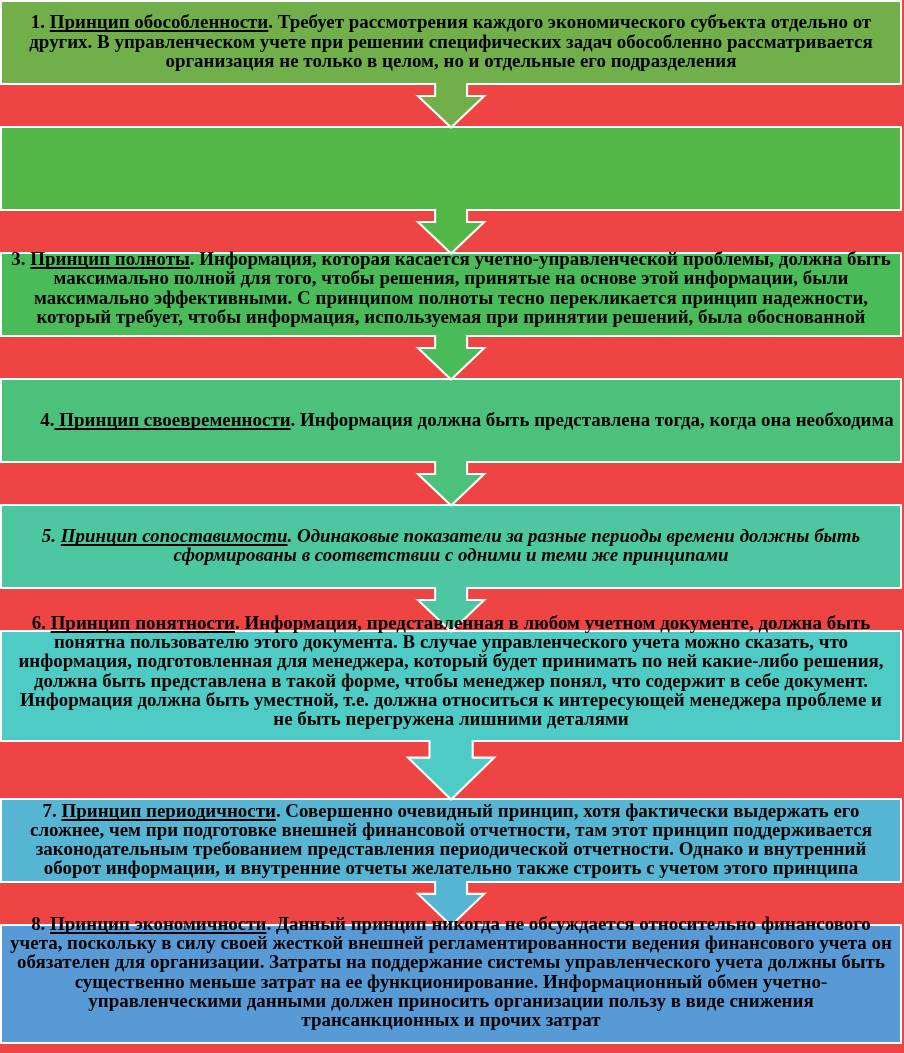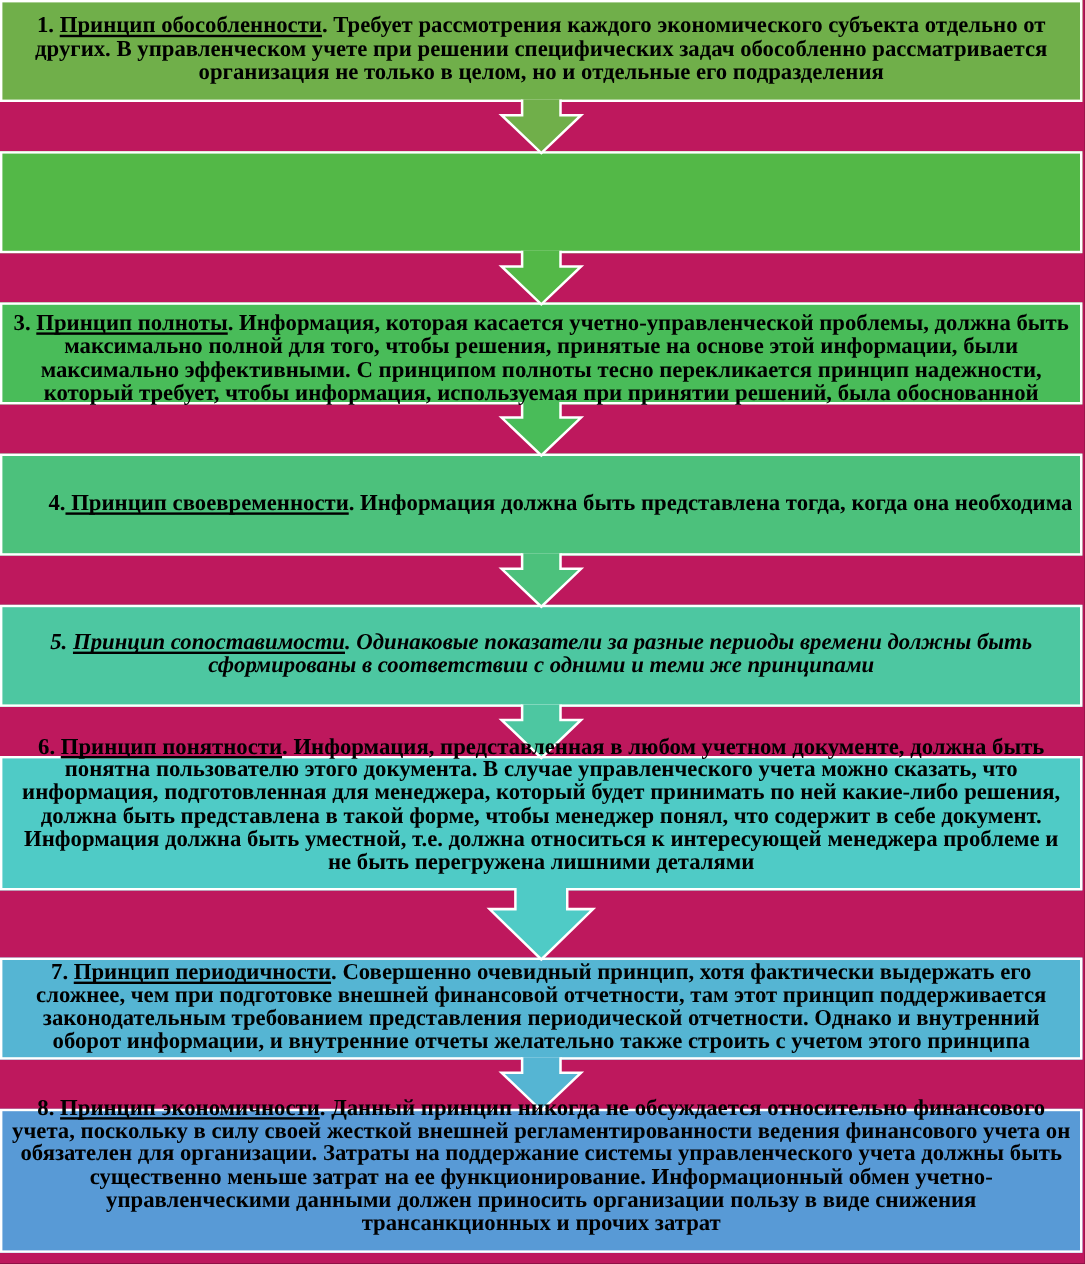--- a/index.html
+++ b/index.html
@@ -1,19 +1,19 @@
 <!DOCTYPE html>
 <html><head>
 <meta charset="utf-8">
 <title>Принципы управленческого учета</title>
 <style>
   html,body{margin:0;padding:0;}
   body{width:904px;height:1053px;background:#000000;overflow:hidden;
        font-family:"Liberation Serif", serif;}
-  #canvas{position:relative;width:904px;height:1053px;background:#be185d;overflow:hidden;}
+  #canvas{position:relative;width:904px;height:1053px;background:#ef4444;overflow:hidden;}
 
   
   .box{position:absolute;left:0px;width:902px;box-sizing:border-box;
        border:2.1px solid #ffffff;}
 
   
   .arrow{position:absolute;}
 
   
   .boxtext{position:absolute;left:0px;width:902px;box-sizing:border-box;
@@ -63,21 +63,21 @@
       <path d="M 429.59999999999997 739.8 L 429.59999999999997 757.4 L 408.09999999999997 757.4 L 451.2 799.3 L 494.3 757.4 L 472.8 757.4 L 472.8 739.8" fill="none" stroke="#ffffff" stroke-width="2.1" stroke-linejoin="miter" stroke-miterlimit="10"></path>
     </svg>
   <svg class="arrow" width="78.2" height="56.5" viewBox="412.09999999999997 875 78.2 56.5" style="left: 412.1px; top: 875px;">
       <path d="M 435.2 881 L 435.2 893.9 L 418.09999999999997 893.9 L 451.2 925.5 L 484.3 893.9 L 467.2 893.9 L 467.2 881 Z" fill="#55b5d3" stroke="none"></path>
       <path d="M 435.2 881 L 435.2 893.9 L 418.09999999999997 893.9 L 451.2 925.5 L 484.3 893.9 L 467.2 893.9 L 467.2 881" fill="none" stroke="#ffffff" stroke-width="2.1" stroke-linejoin="miter" stroke-miterlimit="10"></path>
     </svg>
 
   <div class="boxtext" style="top: -0.1px; height: 85.1px;">
     <div class="txt"><span>1. </span><span class="term">Принцип обособленности</span><span>. Требует рассмотрения каждого экономического субъекта отдельно от других. В управленческом учете при решении специфических задач обособленно рассматривается организация не только в целом, но и отдельные его подразделения</span></div>
   </div>
-  <div class="boxtext" style="top: 265px; height: 70px; justify-content: center;">
+  <div class="boxtext" style="top: 254px; height: 70px; justify-content: center;">
     <div class="txt"><span>3. </span><span class="term">Принцип полноты</span><span>. Информация, которая касается учетно-управленческой проблемы, должна быть максимально полной для того, чтобы решения, принятые на основе этой информации, были максимально эффективными. С принципом полноты тесно перекликается принцип надежности, который требует, чтобы информация, используемая при принятии решений, была обоснованной</span></div>
   </div>
   <div class="boxtext" style="top: 377.9px; height: 85.2px; margin-left: 16px;">
     <div class="txt"><span>4.</span><span class="term"> Принцип своевременности</span><span>. Информация должна быть представлена тогда, когда она необходима</span></div>
   </div>
   <div class="boxtext" style="top: 503.9px; height: 85.2px; font-style: italic;">
     <div class="txt"><span>5. </span><span class="term">Принцип сопоставимости</span><span>. Одинаковые показатели за разные периоды времени должны быть сформированы в соответствии с одними и теми же принципами</span></div>
   </div>
   <div class="boxtext" style="top: 629.9px; height: 84px;">
     <div class="txt"><span>6. </span><span class="term">Принцип понятности</span><span>. Информация, представленная в любом учетном документе, должна быть понятна пользователю этого документа. В случае управленческого учета можно сказать, что информация, подготовленная для менеджера, который будет принимать по ней какие-либо решения, должна быть представлена в такой форме, чтобы менеджер понял, что содержит в себе документ. Информация должна быть уместной, т.е. должна относиться к интересующей менеджера проблеме и не быть перегружена лишними деталями</span></div>

